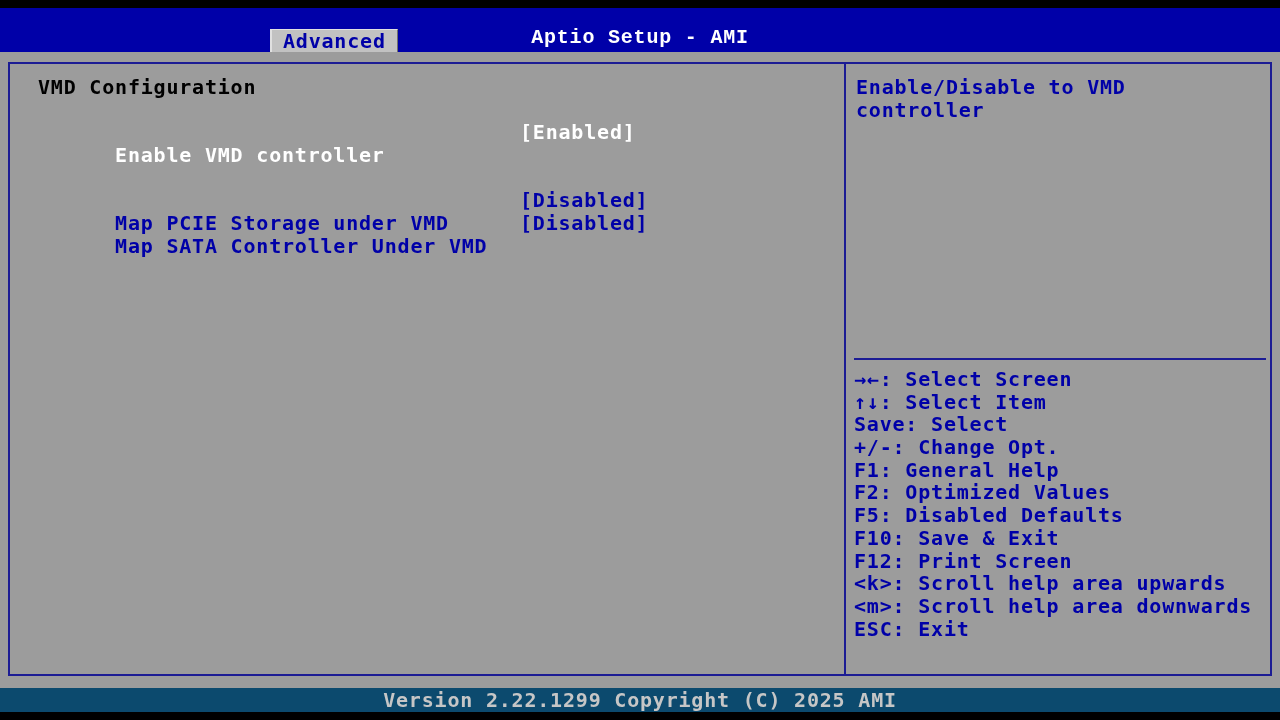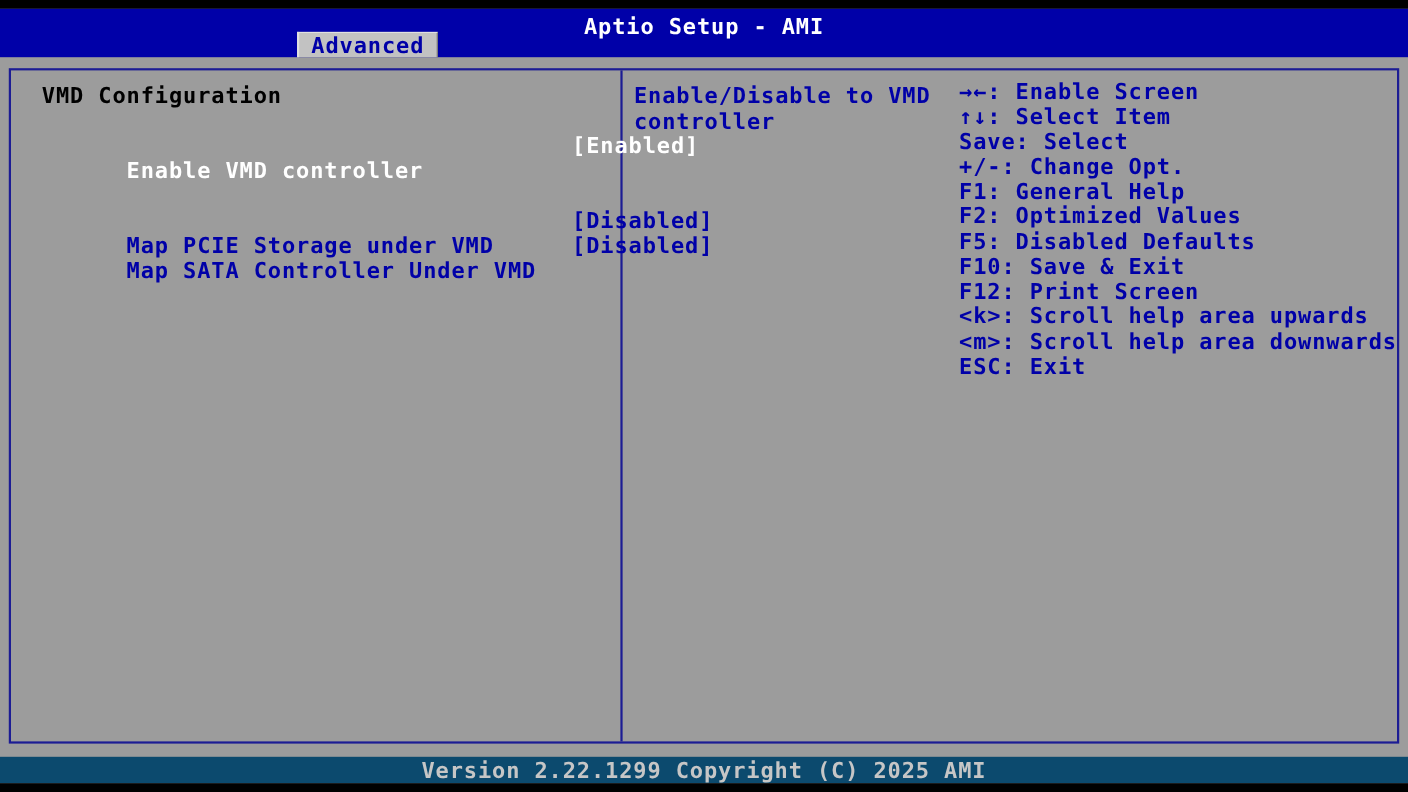--- a/index.html
+++ b/index.html
@@ -15,21 +15,21 @@
   .top-black {
     position: absolute; left: 0; top: 0; width: 1280px; height: 8px;
     background: #000000;
   }
   .header-bar {
     position: absolute; left: 0; top: 8px; width: 1280px; height: 44px;
     background: #0000a8;
     color: #ffffff;
     text-align: center;
   }
-  .header-title { display: inline-block; margin-top: 4px; }
+  .header-title { display: inline-block; margin-top: 18px; font-family: Liberation Mono, monospace; }
   .tab {
     position: absolute; left: 270px; top: 29px; height: 23px;
     background: #c2c2c2;
     color: #0000a8;
     padding: 0 11px;
     line-height: 23px;
     border-left: 2px solid #e0e0e0;
     border-top: 1px solid #e0e0e0;
     border-right: 1px solid #707070;
   }
@@ -45,21 +45,21 @@
     padding: 12px 0 0 0;
   }
   .line { height: 22.7px; line-height: 22.7px; white-space: pre; }
   .section-title { color: #000000; padding-left: 28px; }
   .spacer { }
   .option-row { position: relative; padding-left: 28px; color: #0000a8; cursor: default; }
   .option-row .opt-value { position: absolute; left: 510px; top: 0; }
   .option-row.selected { color: #ffffff; }
   .right-pane {
     flex: 1; height: 100%;
-    display: flex; 
+    display: flex; flex-direction: column;
     position: relative;
   }
   .help-area { height: 294px; padding: 12px 6px 0 10px; color: #0000a8; }
   .help-divider {
     height: 0; border-top: 2px solid #1c1c94;
     margin: 0 4px 0 8px;
   }
   .legend-area { padding: 8px 0 0 8px; color: #0000a8; }
   .legend-line { height: 22.7px; line-height: 22.7px; white-space: pre; }
   .bottom-bar {
@@ -106,21 +106,21 @@
     </div>
   </div>
 
   <div class="right-pane">
     <div class="help-area">
       <div class="line">Enable/Disable to VMD</div>
       <div class="line">controller</div>
     </div>
     <div class="help-divider"></div>
     <div class="legend-area">
-      <div class="legend-line">→←: Enable Screen</div>
+      <div class="legend-line">→←: Select Screen</div>
       <div class="legend-line">↑↓: Select Item</div>
       <div class="legend-line">Save: Select</div>
       <div class="legend-line">+/-: Change Opt.</div>
       <div class="legend-line">F1: General Help</div>
       <div class="legend-line">F2: Optimized Values</div>
       <div class="legend-line">F5: Disabled Defaults</div>
       <div class="legend-line">F10: Save &amp; Exit</div>
       <div class="legend-line">F12: Print Screen</div>
       <div class="legend-line">&lt;k&gt;: Scroll help area upwards</div>
       <div class="legend-line">&lt;m&gt;: Scroll help area downwards</div>

